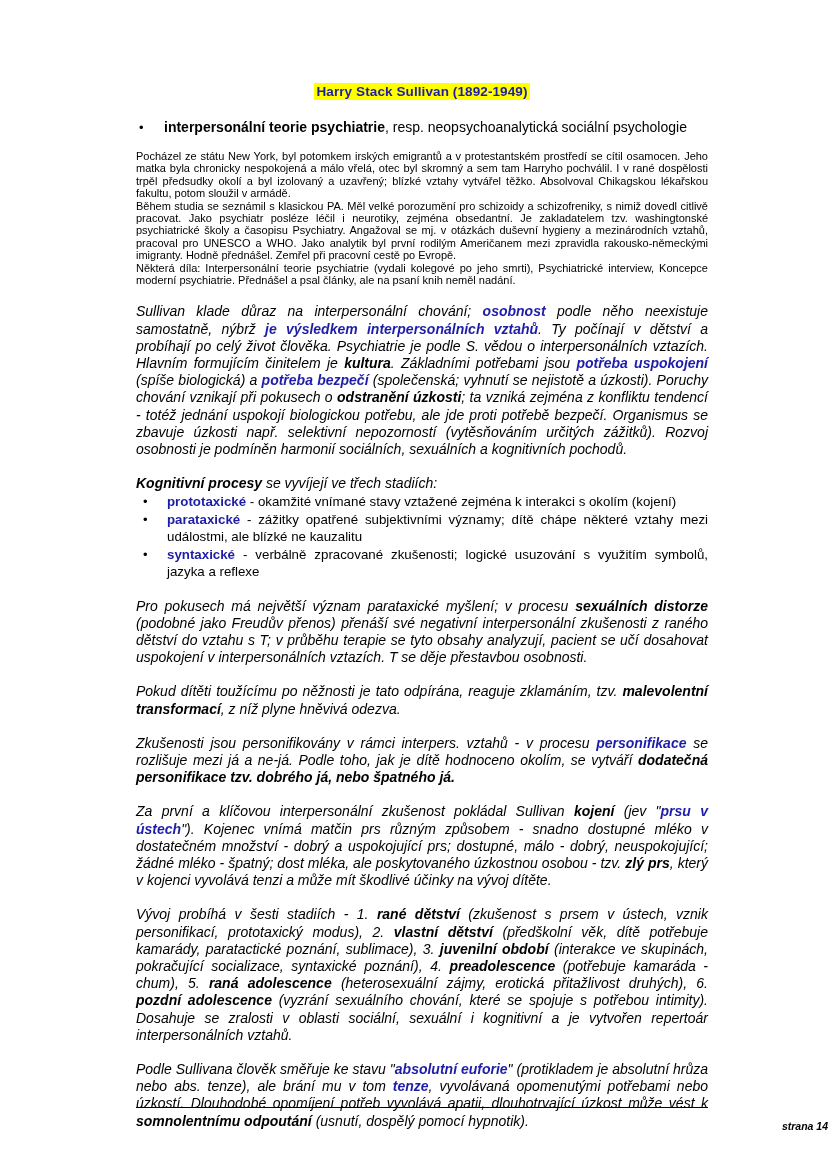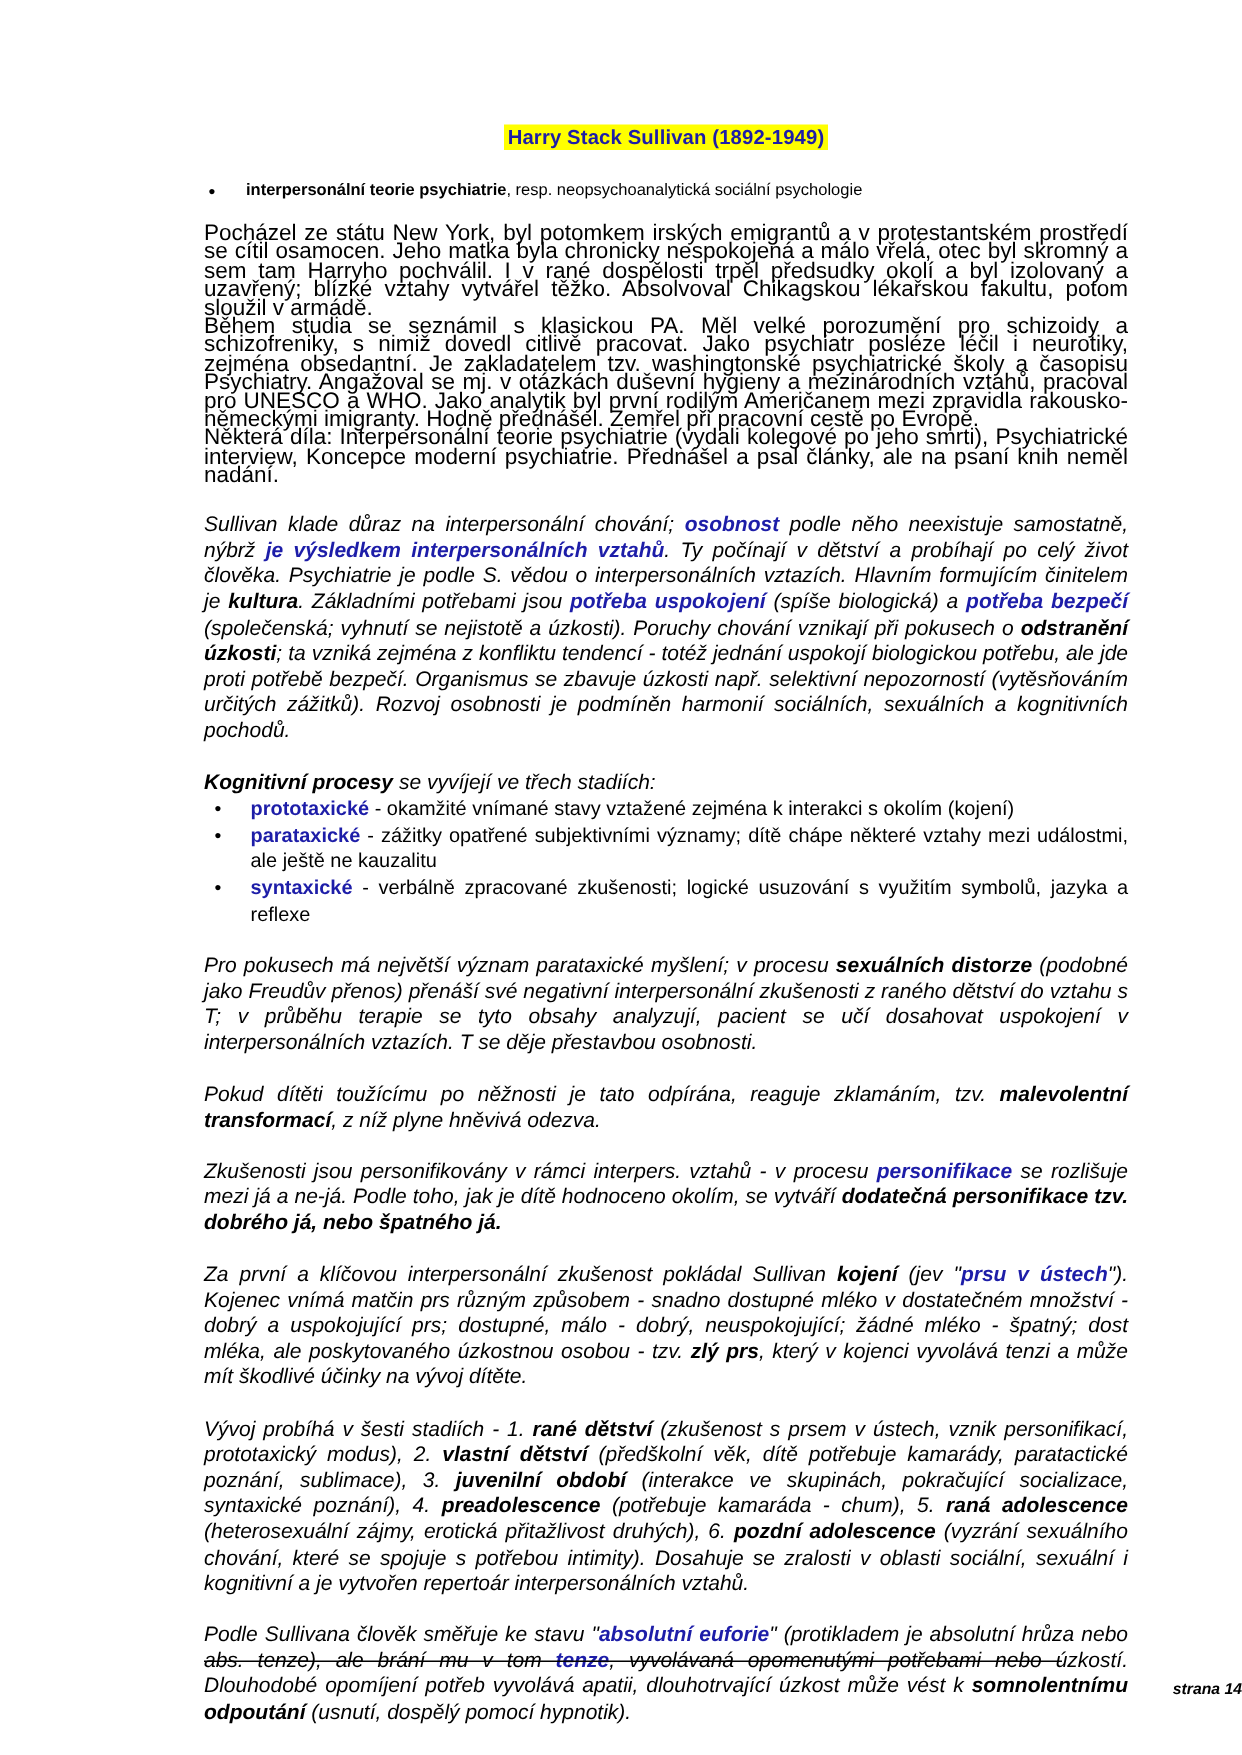--- a/index.html
+++ b/index.html
@@ -14,21 +14,21 @@
     color: #000000;
     position: relative;
     overflow: hidden;
   }
   .page {
     position: absolute;
     left: 0; top: 0;
     width: 828px;
     height: 1170px;
     box-sizing: border-box;
-    padding: 84px 76px 0 136px;
+    padding: 84px 120px 0 136px;
   }
   .doc-title {
     text-align: center;
     font-size: 13.5px;
     font-weight: bold;
     color: #1d1da8;
     margin: 0 0 20px 0;
     letter-spacing: 0.1px;
   }
   .doc-title .hl {
@@ -44,27 +44,27 @@
   .top-bullet .marker {
     width: 28px;
     flex: 0 0 28px;
     font-size: 13px;
     line-height: 17px;
     text-align: left;
     padding-left: 3px;
     box-sizing: border-box;
   }
   .top-bullet .txt {
-    font-size: 11px;
+    font-size: 14px;
     line-height: 17px;
     flex: 1;
   }
   
   .small-block {
-    font-size: 15px;
+    font-size: 11px;
     line-height: 12.4px;
     text-align: justify;
     margin: 0 0 16px 0;
   }
   .small-block p { margin: 0; }
   
   .para {
     font-size: 14px;
     line-height: 17.2px;
     text-align: justify;
@@ -131,21 +131,21 @@
     <p>Během studia se seznámil s klasickou PA. Měl velké porozumění pro schizoidy a schizofreniky, s nimiž dovedl citlivě pracovat. Jako psychiatr posléze léčil i neurotiky, zejména obsedantní. Je zakladatelem tzv. washingtonské psychiatrické školy a časopisu Psychiatry. Angažoval se mj. v otázkách duševní hygieny a mezinárodních vztahů, pracoval pro UNESCO a WHO. Jako analytik byl první rodilým Američanem mezi zpravidla rakousko-německými imigranty. Hodně přednášel. Zemřel při pracovní cestě po Evropě.</p>
     <p>Některá díla: Interpersonální teorie psychiatrie (vydali kolegové po jeho smrti), Psychiatrické interview, Koncepce moderní psychiatrie. Přednášel a psal články, ale na psaní knih neměl nadání.</p>
   </div>
 
   <p class="para"><span>Sullivan klade důraz na interpersonální chování; </span><span class="blue">osobnost</span><span> podle něho neexistuje samostatně, nýbrž </span><span class="blue">je výsledkem interpersonálních vztahů</span><span>. Ty počínají v dětství a probíhají po celý život člověka. Psychiatrie je podle S. vědou o interpersonálních vztazích. Hlavním formujícím činitelem je </span><b>kultura</b><span>. Základními potřebami jsou </span><span class="blue">potřeba uspokojení</span><span> (spíše biologická) a </span><span class="blue">potřeba bezpečí</span><span> (společenská; vyhnutí se nejistotě a úzkosti). Poruchy chování vznikají při pokusech o </span><b>odstranění úzkosti</b><span>; ta vzniká zejména z konfliktu tendencí - totéž jednání uspokojí biologickou potřebu, ale jde proti potřebě bezpečí. Organismus se zbavuje úzkosti např. selektivní nepozorností (vytěsňováním určitých zážitků). Rozvoj osobnosti je podmíněn harmonií sociálních, sexuálních a kognitivních pochodů.</span></p>
 
   <p class="para tight"><b>Kognitivní procesy</b><span> se vyvíjejí ve třech stadiích:</span></p>
 
   <ul class="stages">
     <li><span class="bullet">•</span><span class="blue">prototaxické</span><span> - okamžité vnímané stavy vztažené zejména k interakci s okolím (kojení)</span></li>
-    <li><span class="bullet">•</span><span class="blue">parataxické</span><span> - zážitky opatřené subjektivními významy; dítě chápe některé vztahy mezi událostmi, ale ještě ne kauzalitu</span></li>
+    <li><span class="bullet">•</span><span class="blue">parataxické</span><span> - zážitky opatřené subjektivními významy; dítě chápe některé vztahy mezi událostmi, ale blízké ne kauzalitu</span></li>
     <li><span class="bullet">•</span><span class="blue">syntaxické</span><span> - verbálně zpracované zkušenosti; logické usuzování s využitím symbolů, jazyka a reflexe</span></li>
   </ul>
 
   <p class="para"><span>Pro pokusech má největší význam parataxické myšlení; v procesu </span><b>sexuálních distorze</b><span> (podobné jako Freudův přenos) přenáší své negativní interpersonální zkušenosti z raného dětství do vztahu s T; v průběhu terapie se tyto obsahy analyzují, pacient se učí dosahovat uspokojení v interpersonálních vztazích. T se děje přestavbou osobnosti.</span></p>
 
   <p class="para"><span>Pokud dítěti toužícímu po něžnosti je tato odpírána, reaguje zklamáním, tzv. </span><b>malevolentní transformací</b><span>, z níž plyne hněvivá odezva.</span></p>
 
   <p class="para tight"><span>Zkušenosti jsou personifikovány v rámci interpers. vztahů - v procesu </span><span class="blue">personifikace</span><span> se rozlišuje mezi já a ne-já. Podle toho, jak je dítě hodnoceno okolím, se vytváří </span><b>dodatečná personifikace tzv. dobrého já, nebo špatného já.</b><span></span></p>
 
   <p class="para"><span>Za první a klíčovou interpersonální zkušenost pokládal Sullivan </span><b>kojení</b><span> (jev "</span><span class="blue">prsu v ústech</span><span>"). Kojenec vnímá matčin prs různým způsobem - snadno dostupné mléko v dostatečném množství - dobrý a uspokojující prs; dostupné, málo - dobrý, neuspokojující; žádné mléko - špatný; dost mléka, ale poskytovaného úzkostnou osobou - tzv. </span><b>zlý prs</b><span>, který v kojenci vyvolává tenzi a může mít škodlivé účinky na vývoj dítěte.</span></p>

